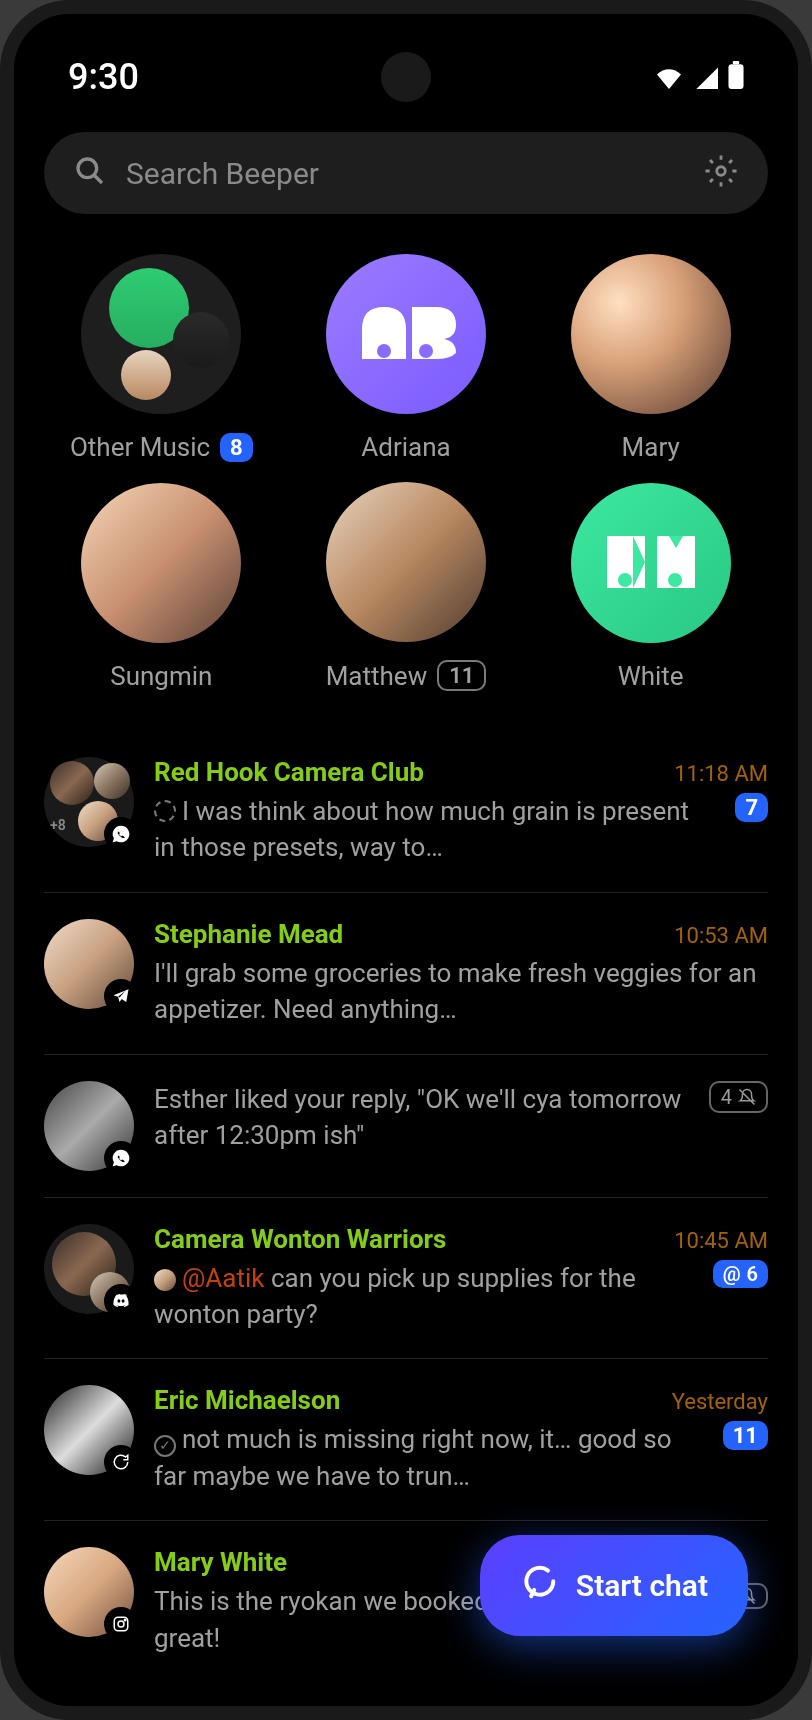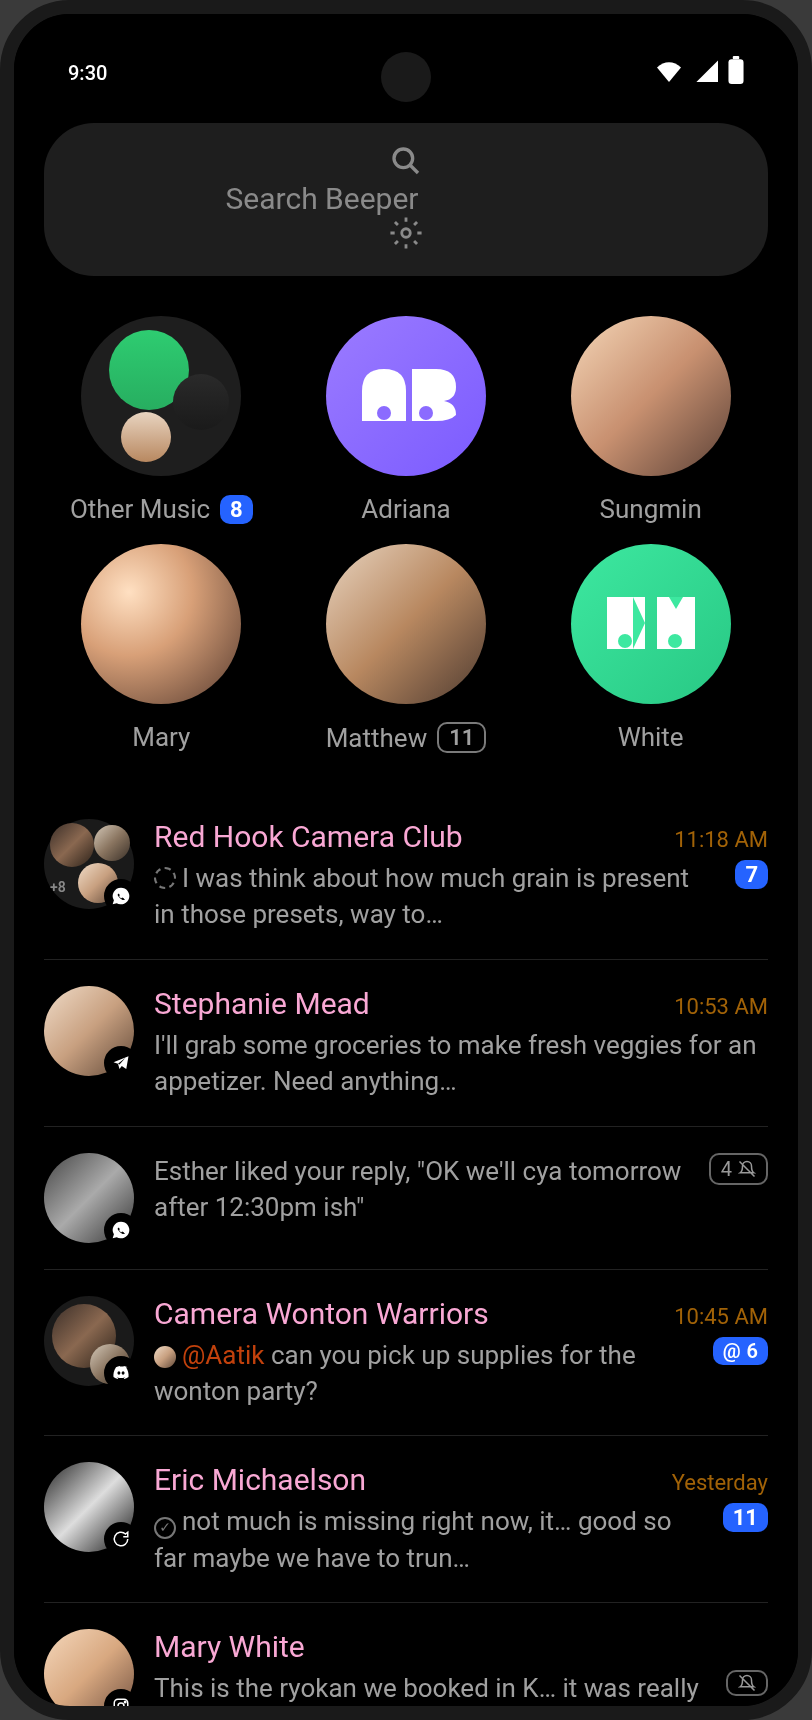--- a/index.html
+++ b/index.html
@@ -1,41 +1,41 @@
 <!DOCTYPE html>
 <html><head>
 <meta charset="utf-8">
 <style>
 * { margin: 0; padding: 0; box-sizing: border-box; font-family: -apple-system, BlinkMacSystemFont, 'Segoe UI', Roboto, sans-serif; }
 body { background: #3a3a3a; display: flex; justify-content: center; align-items: flex-start; padding: 0; }
 .phone-frame { width: 812px; height: 1720px; background: #000; border: 14px solid #1a1a1a; border-radius: 70px; position: relative; overflow: hidden; }
 .notch { position: absolute; top: 38px; left: 50%; transform: translateX(-50%); width: 50px; height: 50px; background: #1a1a1a; border-radius: 50%; z-index: 10; }
 .screen { width: 100%; height: 100%; background: #000; padding: 30px; overflow: hidden; }
-.status-bar { display: flex; justify-content: space-between; align-items: center; padding: 12px 24px 24px; color: #fff; font-size: 20px; font-weight: 500; }
+.status-bar { display: flex; justify-content: space-between; align-items: center; padding: 12px 24px 24px; color: #fff; font-size: 36px; font-weight: 500; }
 .status-icons { display: flex; gap: 10px; align-items: center; }
-.search-row { display: flex; align-items: center; background: #1e1e1e; border-radius: 50px; padding: 22px 30px; margin: 10px 0 40px; flex-direction: column; }
+.search-row { display: flex; align-items: center; background: #1e1e1e; border-radius: 50px; padding: 22px 30px; margin: 10px 0 40px; }
 .search-row input { flex: 1; background: transparent; border: none; outline: none; color: #8a8a8a; font-size: 30px; margin-left: 20px; }
 .search-row input::placeholder { color: #8a8a8a; }
 .gear { color: #8a8a8a; cursor: pointer; }
 .pinned-grid { display: grid; grid-template-columns: 1fr 1fr 1fr; gap: 20px 10px; margin-bottom: 40px; }
-.pinned { display: flex; flex-direction: column; align-items: center; gap: 18px; cursor: pointer; }
+.pinned { display: flex; flex-direction: column; align-items: center; gap: 18px; cursor: pointer; justify-content: center; }
 .pinned-avatar { width: 160px; height: 160px; border-radius: 50%; display: flex; align-items: center; justify-content: center; font-size: 60px; font-weight: 800; color: #fff; position: relative; }
 .pinned-label-row { display: flex; align-items: center; gap: 10px; color: #a0a0a0; font-size: 26px; }
 .badge { background: #2563ff; color: #fff; font-weight: 700; border-radius: 10px; padding: 2px 10px; font-size: 22px; min-width: 30px; text-align: center; }
 .badge-outline { border: 2px solid #7a7a7a; color: #a0a0a0; font-weight: 600; border-radius: 10px; padding: 1px 10px; font-size: 22px; }
 .cluster-avatar { background: #1e1e1e; position: relative; }
 .cluster-sub { position: absolute; border-radius: 50%; }
 .chat-list { display: flex; flex-direction: column; }
 .chat-item { display: flex; gap: 20px; padding: 26px 0; border-bottom: 1px solid #222; cursor: pointer; }
 .chat-item:first-child { border-top: none; }
 .chat-avatar { width: 90px; height: 90px; border-radius: 50%; flex-shrink: 0; position: relative; background: #2a2a2a; display: flex; align-items: center; justify-content: center; font-size: 16px; color: #888; }
 .chat-avatar .network-badge { position: absolute; bottom: -4px; right: -4px; width: 34px; height: 34px; border-radius: 50%; background: #000; border: 3px solid #000; display: flex; align-items: center; justify-content: center; }
 .chat-body { flex: 1; min-width: 0; }
 .chat-top { display: flex; justify-content: space-between; align-items: baseline; margin-bottom: 6px; }
-.chat-name { color: #f9a8d4; font-size: 30px; font-weight: 400; }
+.chat-name { color: #84cc16; font-size: 26px; font-weight: 700; }
 .chat-time { color: #a16207; font-size: 22px; white-space: nowrap; margin-left: 12px; }
 .chat-bottom { display: flex; justify-content: space-between; gap: 24px; }
 .chat-preview { color: #a0a0a0; font-size: 26px; line-height: 1.4; flex: 1; overflow: hidden; display: -webkit-box; -webkit-line-clamp: 2; -webkit-box-orient: vertical; }
 .chat-preview .mention { color: #c2410c; }
 .chat-preview .prefix-icon { display: inline-block; width: 22px; height: 22px; border: 2px dashed #777; border-radius: 50%; vertical-align: -2px; margin-right: 6px; }
 .chat-preview .check-icon { display: inline-flex; width: 22px; height: 22px; border: 2px solid #777; border-radius: 50%; align-items: center; justify-content: center; font-size: 14px; color: #777; margin-right: 6px; vertical-align: -2px; }
 .chat-meta { flex-shrink: 0; display: flex; flex-direction: column; align-items: flex-end; gap: 6px; }
 .muted-badge { border: 2px solid #666; border-radius: 10px; padding: 2px 10px; display: flex; align-items: center; gap: 6px; color: #999; font-size: 20px; }
 .mention-badge { background: #2563ff; color: #fff; border-radius: 10px; padding: 2px 10px; display: flex; align-items: center; gap: 6px; font-size: 20px; font-weight: 600; }
 .fab { position: absolute; bottom: 70px; right: 50px; background: linear-gradient(135deg, #5b3fff, #2563ff); color: #fff; border-radius: 40px; padding: 28px 40px; display: flex; align-items: center; gap: 18px; font-size: 30px; font-weight: 600; cursor: pointer; box-shadow: 0 10px 40px rgba(37,99,255,0.5); }
@@ -125,30 +125,30 @@
                 <circle cx="70" cy="52" r="7" fill="#8b6bff"></circle>
               </g>
             </svg>
         </div>
         <div class="pinned-label-row">
           <span>Adriana</span>
         </div>
       </div>
 
       <div class="pinned">
+        <div class="pinned-avatar av-photo1"></div>
+        <div class="pinned-label-row">
+          <span>Mary</span>
+        </div>
+      </div>
+
+      <div class="pinned">
         <div class="pinned-avatar av-photo2"></div>
         <div class="pinned-label-row">
           <span>Sungmin</span>
-        </div>
-      </div>
-
-      <div class="pinned">
-        <div class="pinned-avatar av-photo1"></div>
-        <div class="pinned-label-row">
-          <span>Mary</span>
         </div>
       </div>
 
       <div class="pinned">
         <div class="pinned-avatar av-photo3"></div>
         <div class="pinned-label-row">
           <span>Matthew</span>
           <span class="badge-outline">11</span>
         </div>
       </div>
@@ -321,15 +321,23 @@
                     <path d="M18 8a6 6 0 0 0-12 0c0 7-3 9-3 9h18s-3-2-3-9M2 2l20 20"></path>
                   </svg>
               </span>
             </div>
           </div>
         </div>
       </div>
 
     </div>
 
+    <div class="fab">
+      <span>
+        <svg width="38" height="38" viewBox="0 0 24 24" fill="none" stroke="#fff" stroke-width="2.5" stroke-linecap="round">
+            <path d="M21 11.5a8.5 8.5 0 1 1-3.3-6.7M7 21l2-4"></path>
+          </svg>
+      </span>
+      <span>Start chat</span>
+    </div>
 
   </div>
 </div>
 
 </body></html>

